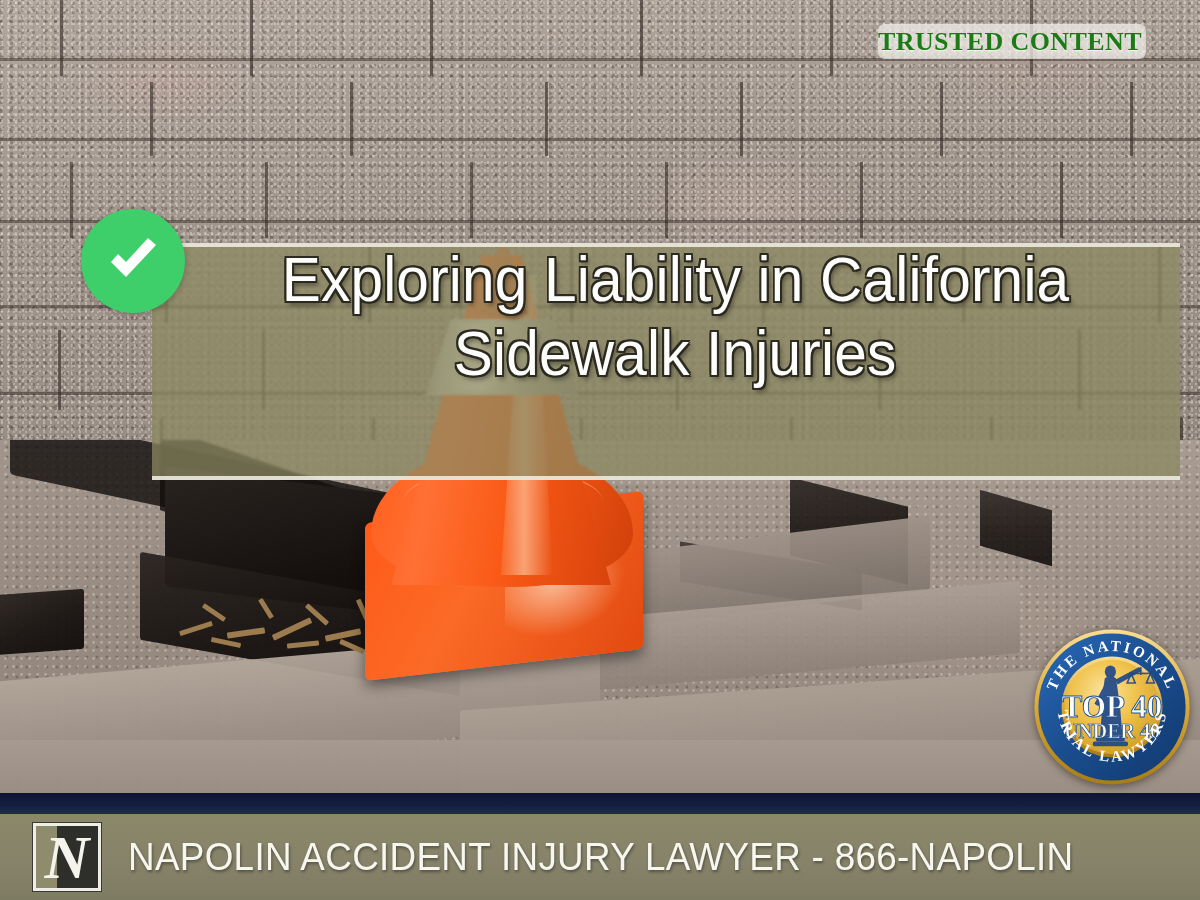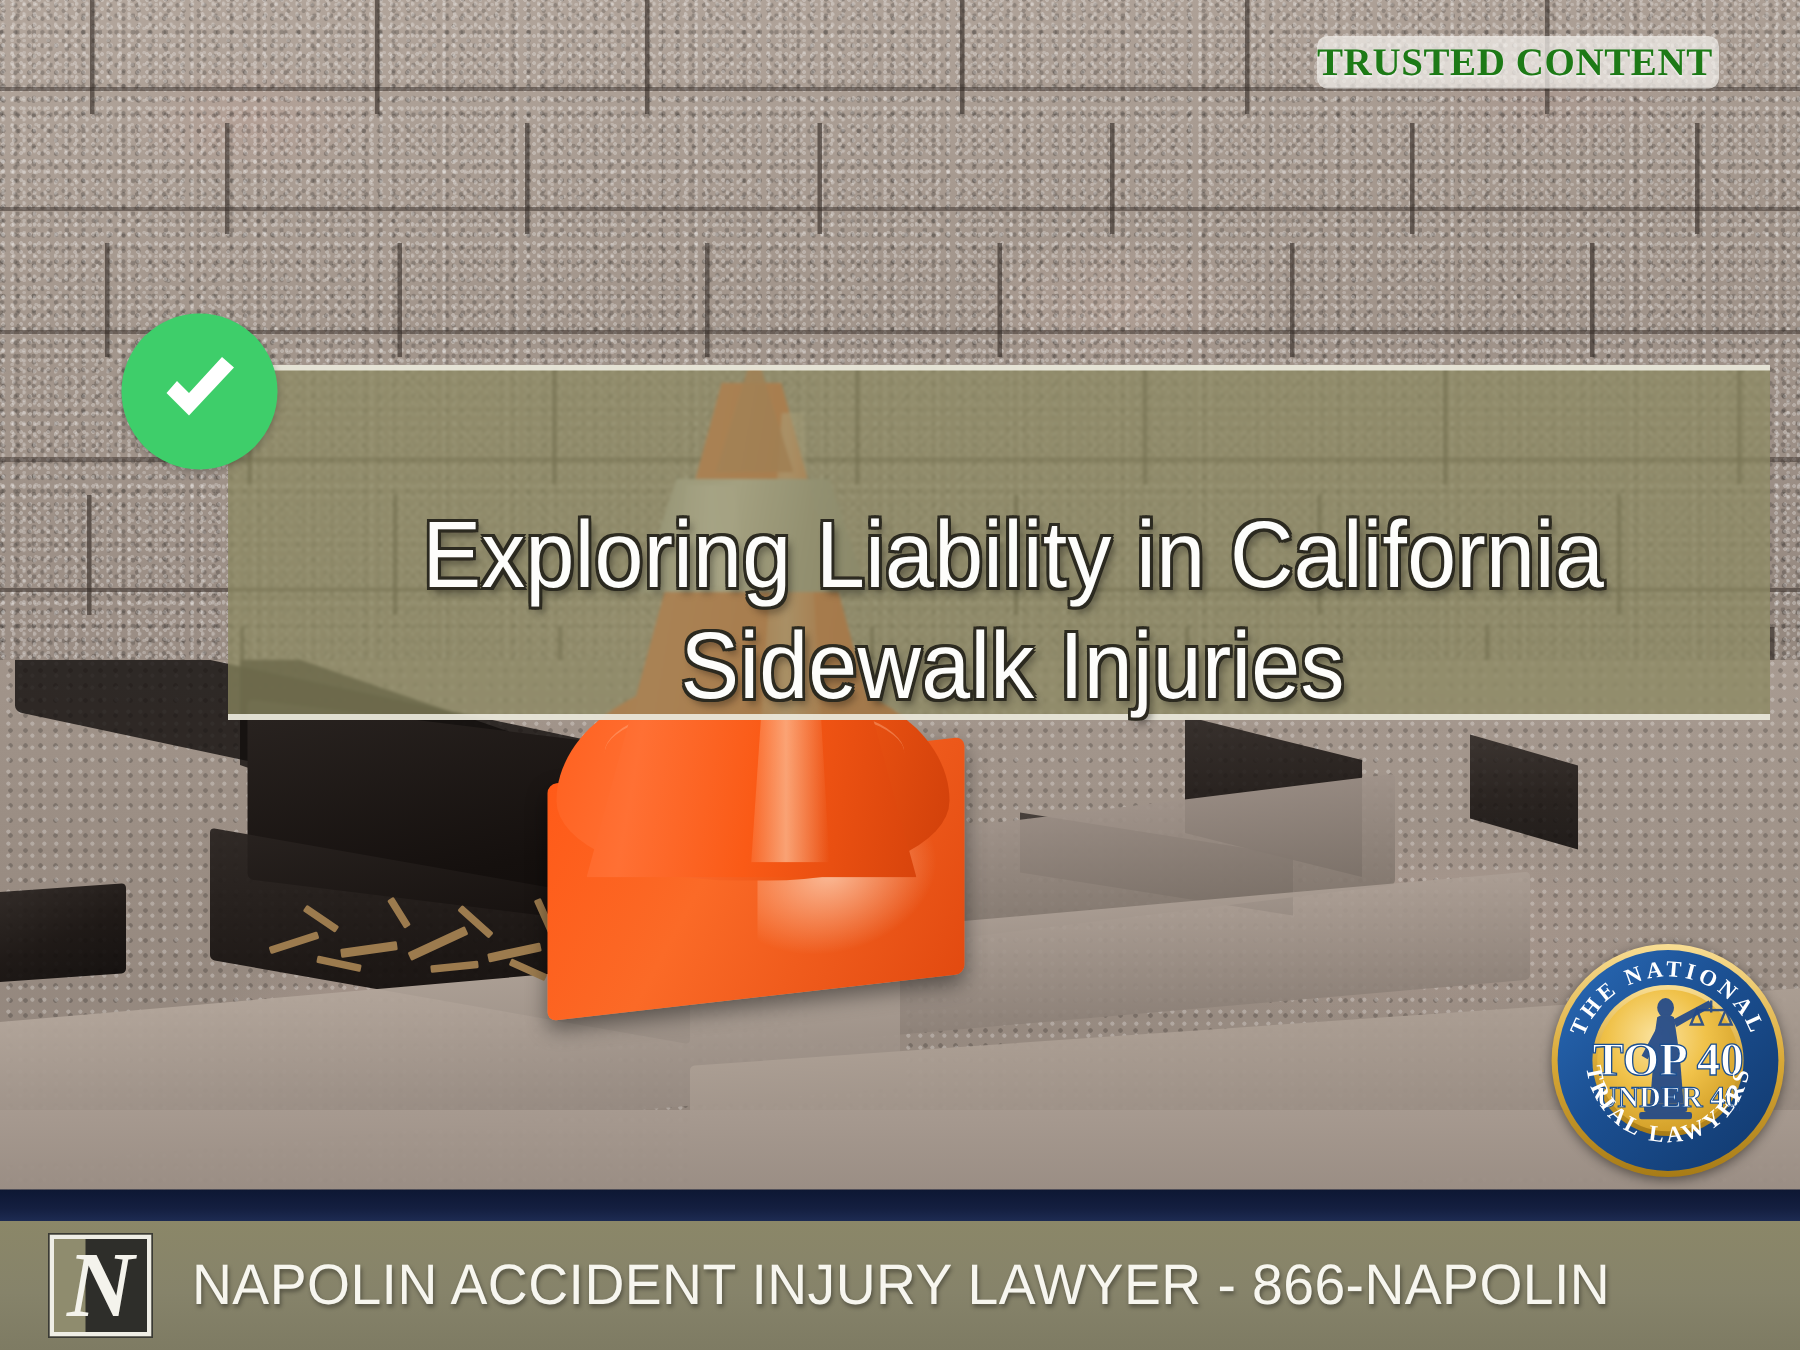--- a/index.html
+++ b/index.html
@@ -128,21 +128,21 @@
     clip-path:polygon(42% 0%, 58% 0%, 100% 100%, 0% 100%);
     opacity:.85;
   }
 
   
   .title-panel{
     position:absolute;left:152px;top:243px;width:1028px;height:237px;
     background:rgba(139,136,96,.74);
     border-top:4px solid rgba(240,238,228,.88);
     border-bottom:4px solid rgba(240,238,228,.88);
-    display:flex;flex-direction:column;align-items:center;justify-content:flex-end;
+    display:flex;flex-direction:column;align-items:center;justify-content:flex-start;
     backdrop-filter:blur(1px);
     padding-left:19px;
   }
   .title-line{
     color:#fdfdfb;
     font-family:"Liberation Sans", sans-serif;
     font-size:63px;
     font-weight:400;
     letter-spacing:.2px;
     line-height:1.02;

